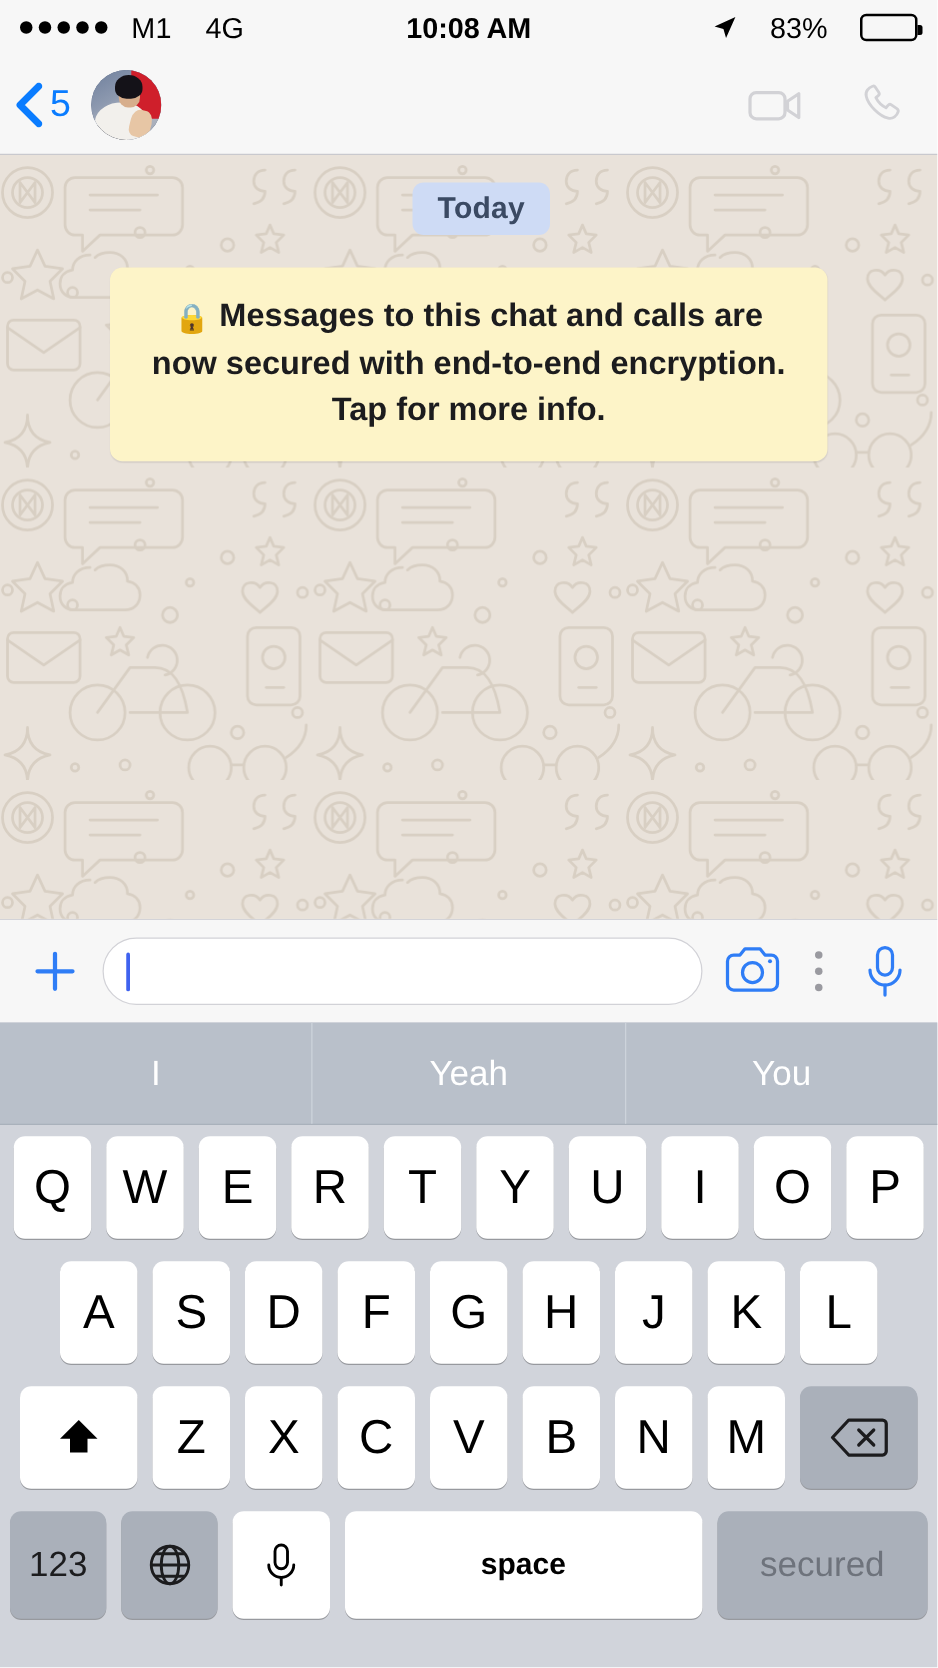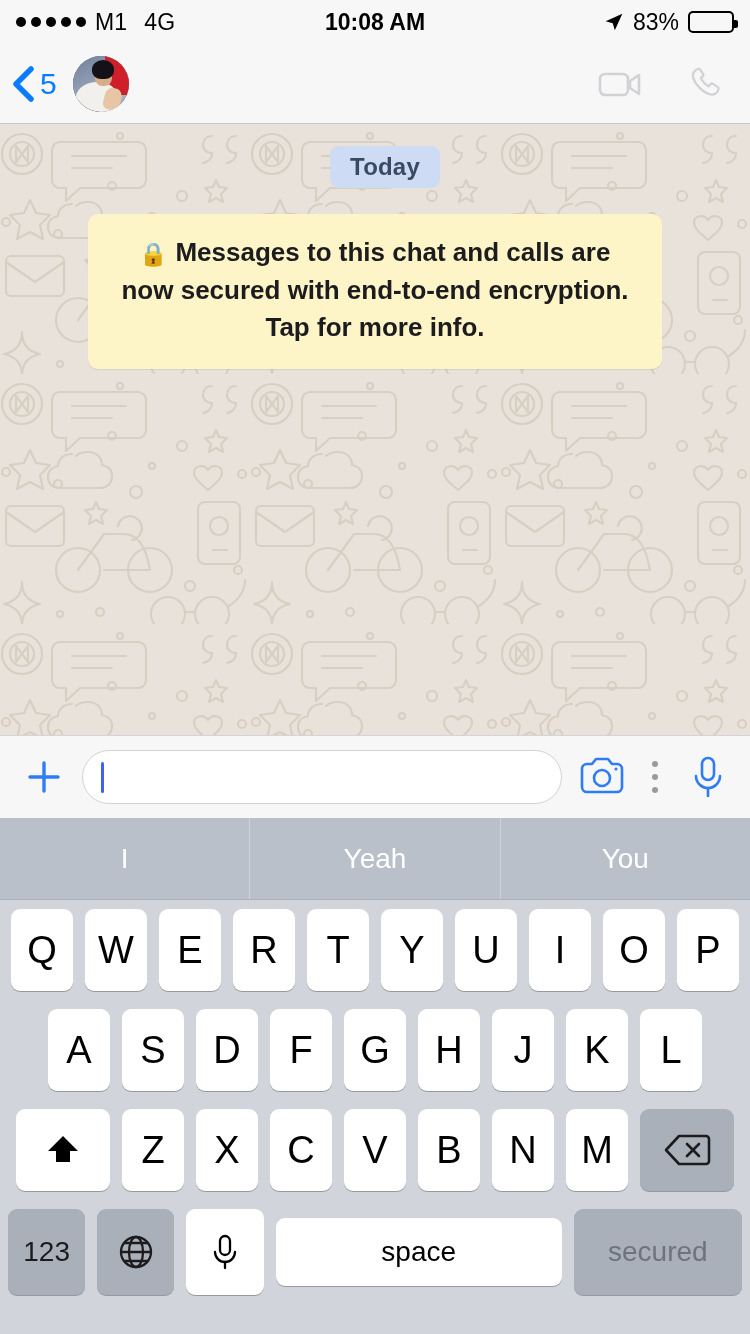--- a/index.html
+++ b/index.html
@@ -10,30 +10,30 @@
     overflow:hidden;
   }
   #app { position:relative; width:750px; height:1334px; display:flex; flex-direction:column; }
 
   
   .statusbar {
     height:44px; flex:0 0 44px; background:#f7f7f7;
     display:flex; align-items:center; position:relative;
     padding:0 16px; color:#000;
   }
-  .sb-left { display:flex; align-items:center; gap:9px; }
+  .sb-left { display:flex; align-items:center; gap:19px; }
   .sig-dots { display:flex; gap:5px; align-items:center; }
   .sig-dots i { width:10px; height:10px; border-radius:50%; background:#000; display:block; }
   .sb-carrier { font-size:23px; letter-spacing:.2px; }
   .sb-net { font-size:23px; margin-left:8px; }
   .sb-time {
     position:absolute; left:0; right:0; text-align:center;
     font-size:23px; font-weight:bold; pointer-events:none;
   }
-  .sb-right { margin-left:auto; display:flex; align-items:center; gap:9px; }
+  .sb-right { margin-left:auto; display:flex; align-items:center; gap:26px; }
   .loc-arrow { width:20px; height:20px; }
   .sb-batt-pct { font-size:23px; }
   .batt {
     width:46px; height:22px; border:2px solid #000; border-radius:5px;
     position:relative; padding:2px;
   }
   .batt::after {
     content:""; position:absolute; right:-6px; top:7px;
     width:4px; height:8px; background:#000; border-radius:0 2px 2px 0;
   }
@@ -128,21 +128,21 @@
   }
   .key.letter { width:62px; height:82px; }
   .krow.r2 .key.letter { width:62px; height:82px; }
   .krow.r2 { gap:12px; padding-left:40px; padding-right:40px; }
   .key.fn { background:#aab0ba; color:#1c1c1e; }
   .key.shift { width:94px; height:82px; }
   .key.backspace { width:94px; height:82px; }
   .key.num { width:78px; height:86px; font-size:28px; }
   .key.globe { width:78px; height:86px; }
   .key.micbtn { width:78px; height:86px; background:#fff; }
-  .key.space { flex:0 0 286px; height:68px; font-size:28px; }
+  .key.space { flex:0 0 286px; height:86px; font-size:24px;font-weight:bold; }
   .key.return { width:170px; height:86px; font-size:28px; color:#6e737c; }
   .krow.r3 { gap:12px; }
   .krow.r4 { gap:12px; padding:0 8px; }
 </style>
 </head>
 <body>
 
 <div id="app">
 
   <div class="statusbar">

